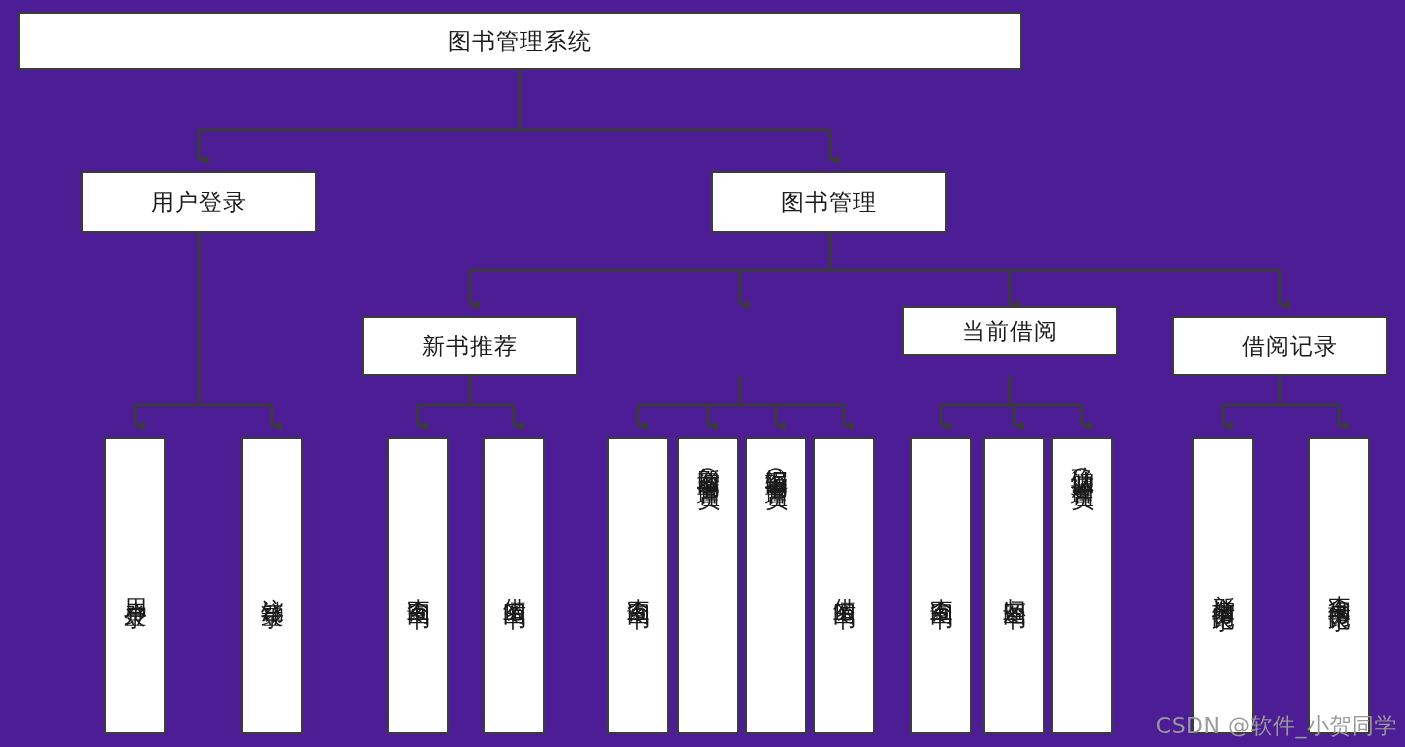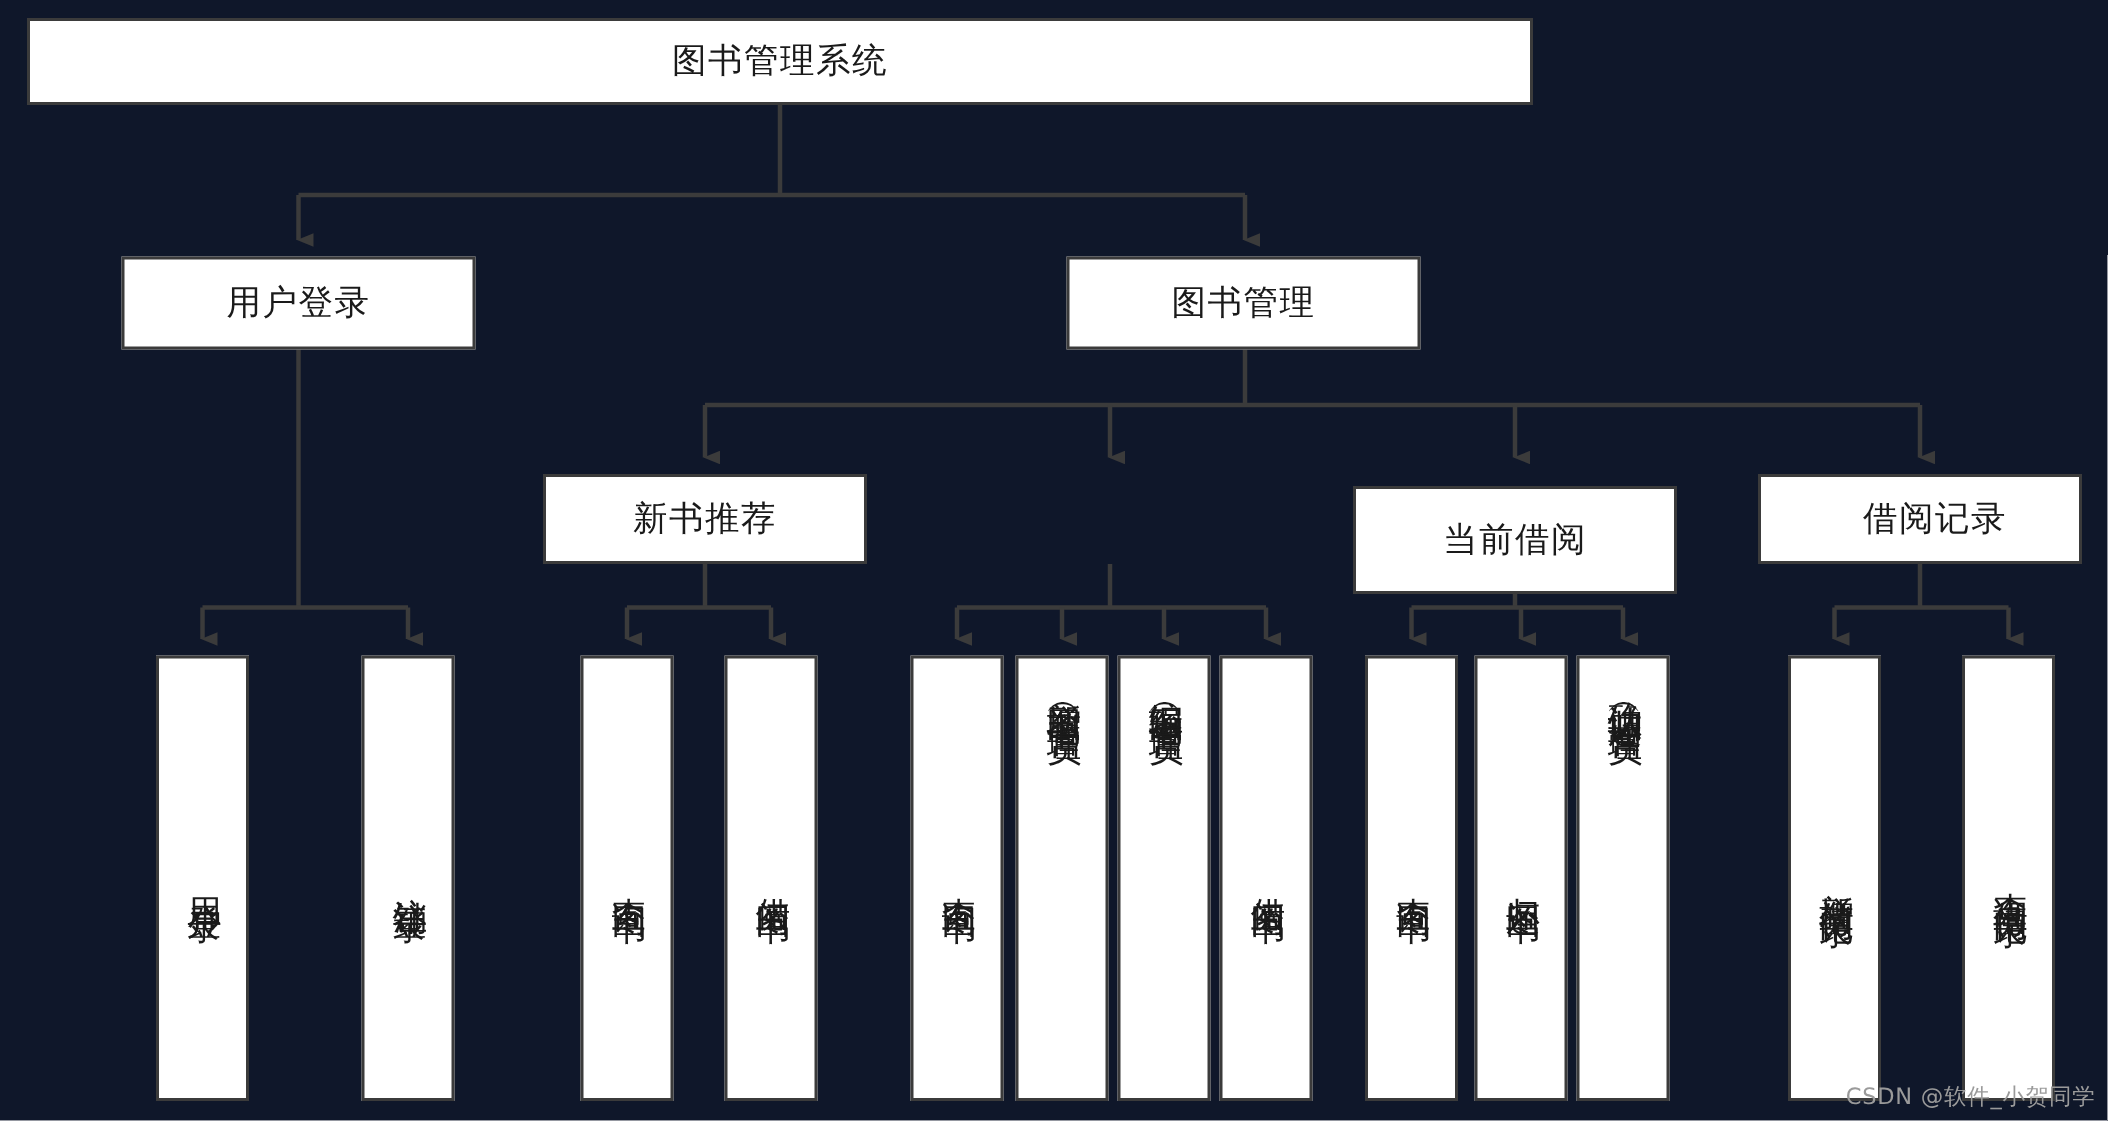--- a/index.html
+++ b/index.html
@@ -7,21 +7,21 @@
     padding: 0;
     background: #ffffff;
   }
   body {
     font-family: "DejaVu Sans", "Liberation Sans", sans-serif;
   }
   #diagram-root {
     position: relative;
     width: 1405px;
     height: 747px;
-    background: #0f172a;
+    background: #4c1d95;
     overflow: hidden;
   }
   #diagram-svg {
     position: absolute;
     left: 0;
     top: 0;
     width: 1405px;
     height: 747px;
   }
   .node {
@@ -62,21 +62,21 @@
     white-space: nowrap;
   }
   .node.vertical.centered {
     align-items: center;
     padding-top: 0;
   }
   #watermark {
     position: absolute;
     right: 8px;
     bottom: 6px;
-    font-size: 15px;
+    font-size: 22px;
     color: #9a9a9a;
     letter-spacing: 0.5px;
     white-space: nowrap;
     pointer-events: none;
   }
 </style>
 </head>
 <body>
 
 <div id="diagram-root">
@@ -141,21 +141,21 @@
   <div class="node horizontal" style="left:81px; top:171px; width:236px; height:62px;">
     <span class="node-label">用户登录</span>
   </div>
   <div class="node horizontal" style="left:362px; top:316px; width:216px; height:60px;">
     <span class="node-label">新书推荐</span>
   </div>
 
   <div class="node horizontal" style="left:711px; top:171px; width:236px; height:62px;">
     <span class="node-label">图书管理</span>
   </div>
-  <div class="node horizontal" style="left:902px; top:324px; width:216px; height:72px;">
+  <div class="node horizontal" style="left:902px; top:306px; width:216px; height:50px;">
     <span class="node-label">当前借阅</span>
   </div>
   <div class="node horizontal" style="left:1172px; top:316px; width:216px; height:60px;padding-left:20px;">
     <span class="node-label">借阅记录</span>
   </div>
 
   <div class="node vertical centered" style="left:104px; top:437px; width:62px; height:297px;">
     <span class="node-label">用户登录</span>
   </div>
   <div class="node vertical centered" style="left:241px; top:437px; width:62px; height:297px;">

